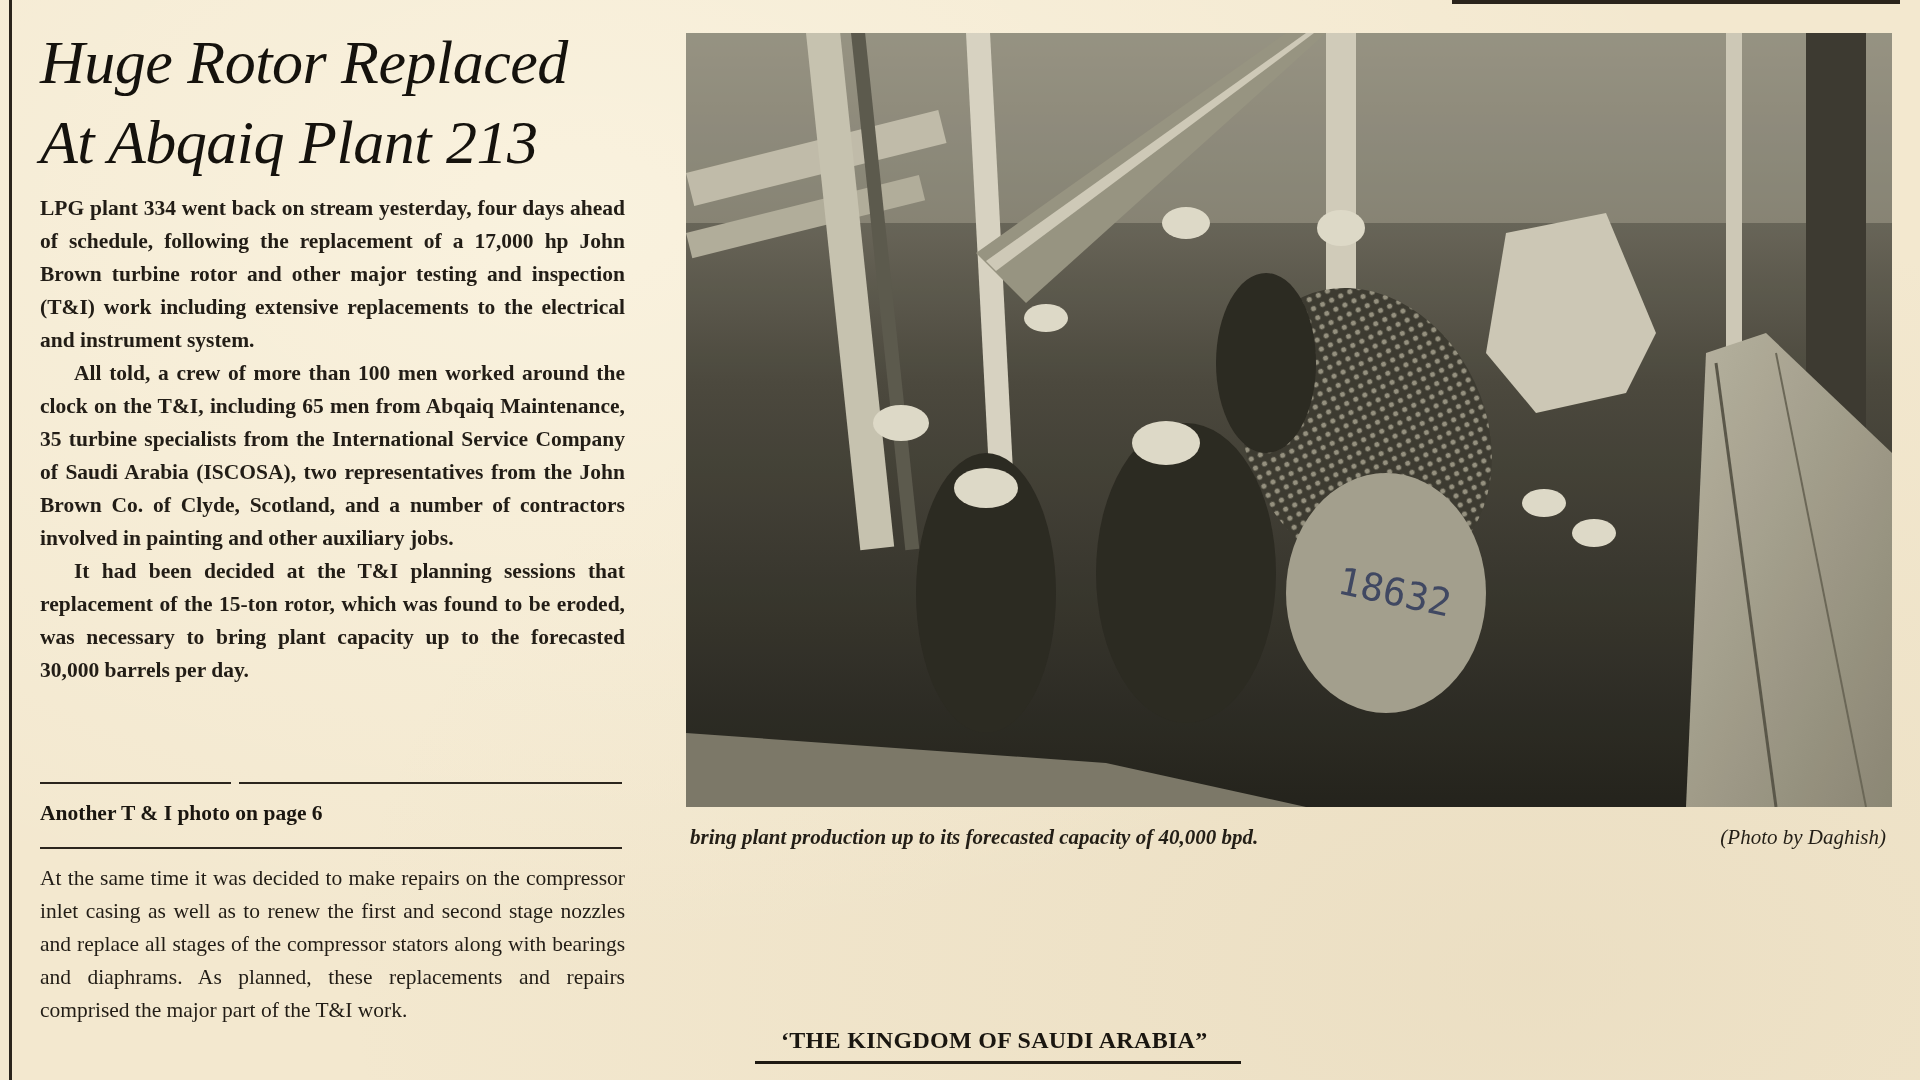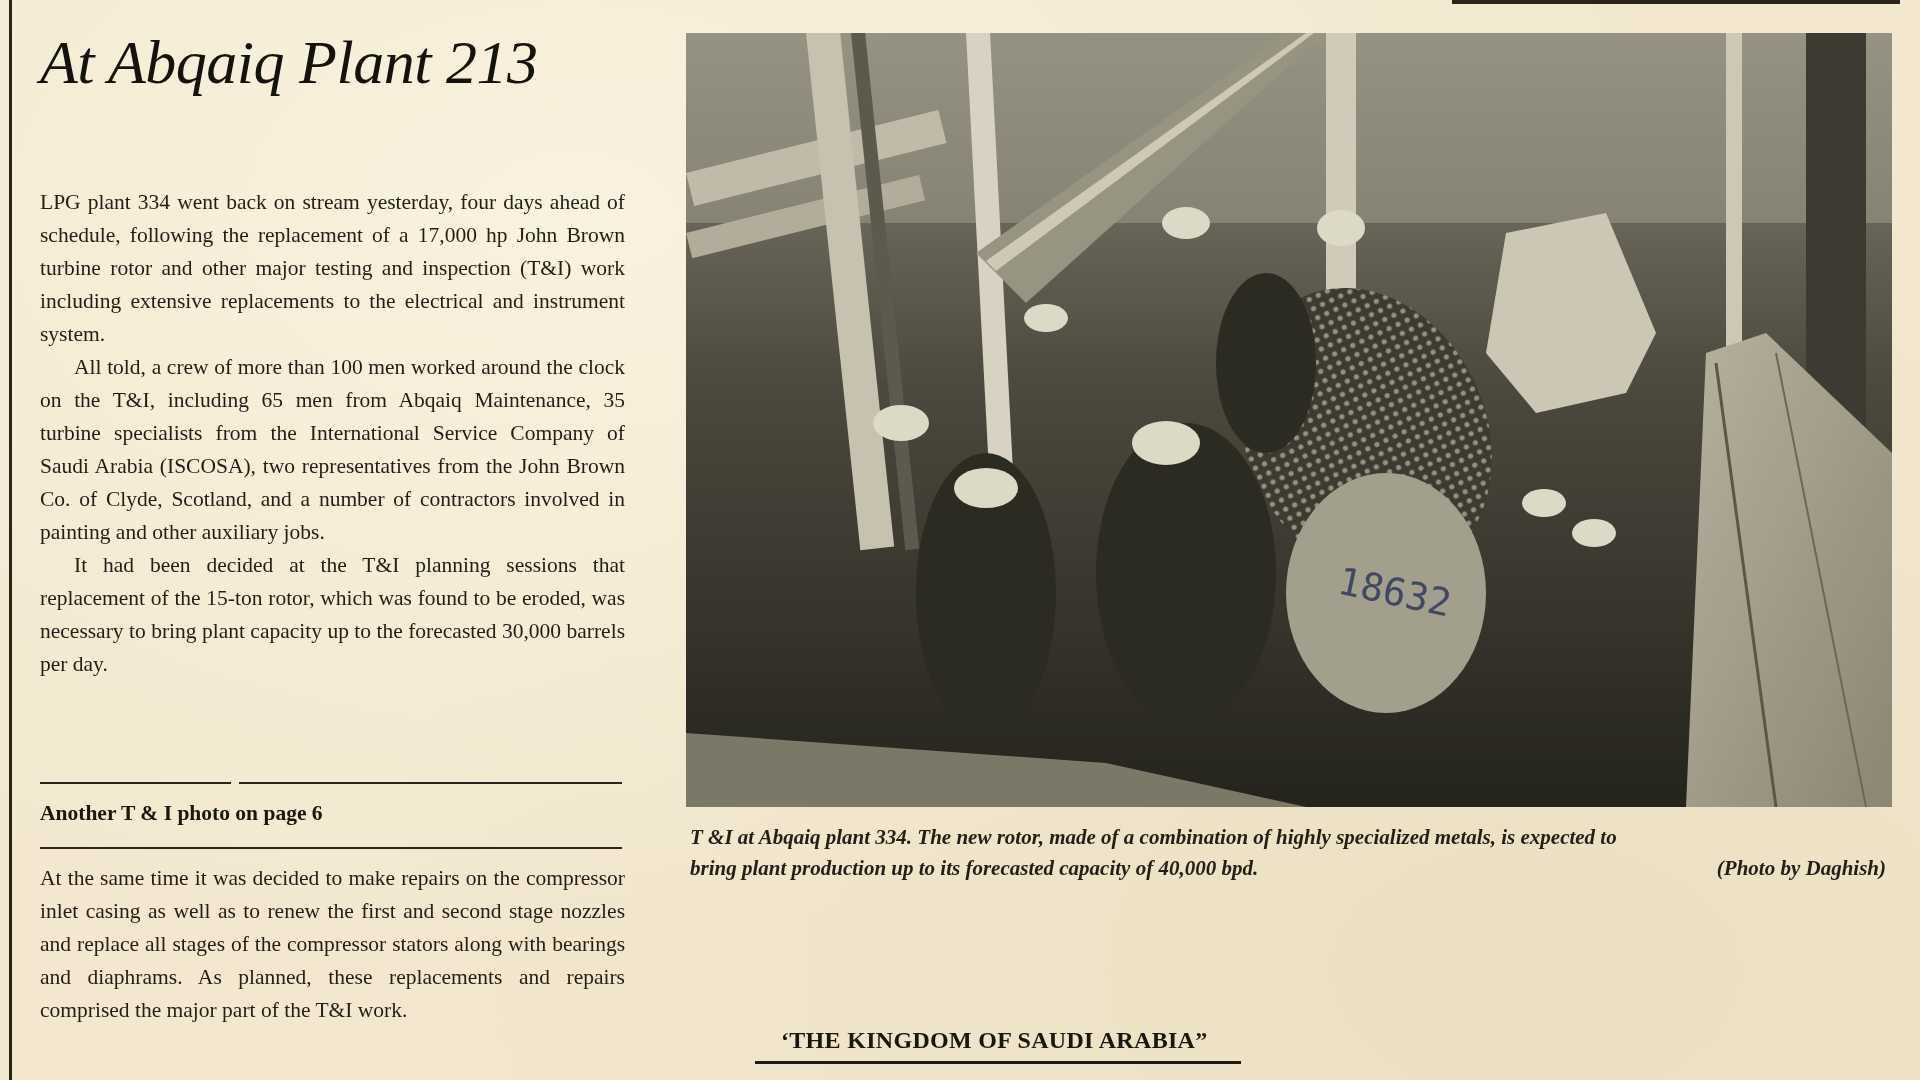--- a/index.html
+++ b/index.html
@@ -31,21 +31,21 @@
     color: #15120d; margin: 0;
   }
   .headline span { display: block; white-space: nowrap; }
   .col {
     position: absolute; left: 40px; width: 585px;
     font-size: 21.5px; line-height: 33px; text-align: justify;
     color: #221d16;
   }
   .col p { margin: 0; }
   .col p.indent { text-indent: 34px; }
-  #col-a { top: 186px; }
+  #col-a { top: 192px; font-weight: bold; }
   .rule {
     position: absolute; left: 40px; width: 582px; height: 2px; background: #2b251d;
   }
   #rule-1 { top: 782px; }
   #rule-1 .gap { position: absolute; left: 191px; width: 8px; height: 2px; background: #f3e8cf; }
   #rule-2 { top: 847px; }
   .xref {
     position: absolute; left: 40px; top: 797px; width: 582px; text-align: left;
     font-weight: bold; font-size: 21.5px; line-height: 33px; color: #1a1610;
   }
@@ -56,38 +56,39 @@
       linear-gradient(160deg, rgba(0,0,0,0) 0%, rgba(0,0,0,0) 100%),
       #3a372e;
     overflow: hidden;
   }
   .caption {
     position: absolute; left: 690px; top: 822px; width: 1196px;
     font-style: italic; font-weight: bold;
     font-size: 21px; line-height: 31px; color: #231e16; text-align: justify;
   }
   .caption .line { display: block; white-space: nowrap; }
-  .caption .credit { float: right; font-weight: bold; }
+  .caption .credit { float: right; font-weight: normal; }
   .kingdom {
     position: absolute; left: 781px; top: 1027px;
     font-weight: bold; font-size: 24px; letter-spacing: 0.3px; color: #1a1610;
     white-space: nowrap;
   }
   .kingdom-underline {
     position: absolute; left: 755px; top: 1061px; width: 486px; height: 3px; background: #1f1a13;
   }
 </style>
 </head>
 <body>
 
 <div class="paper"></div>
 <div class="left-border"></div>
 <div class="top-bar"></div>
 
 <h1 class="headline">
+  <span>Huge Rotor Replaced</span>
   <span>At Abqaiq Plant 213</span>
 </h1>
 
 <div class="col" id="col-a">
   <p>LPG plant 334 went back on stream yesterday, four days ahead of schedule, following the replacement of a 17,000 hp John Brown turbine rotor and other major testing and inspection (T&amp;I) work including extensive replacements to the electrical and instrument system.</p>
   <p class="indent">All told, a crew of more than 100 men worked around the clock on the T&amp;I, including 65 men from Abqaiq Maintenance, 35 turbine specialists from the International Service Company of Saudi Arabia (ISCOSA), two representatives from the John Brown Co. of Clyde, Scotland, and a number of contractors involved in painting and other auxiliary jobs.</p>
   <p class="indent">It had been decided at the T&amp;I planning sessions that replacement of the 15-ton rotor, which was found to be eroded, was necessary to bring plant capacity up to the forecasted 30,000 barrels per day.</p>
 </div>
 
 <div class="rule" id="rule-1">
@@ -157,21 +158,20 @@
       <ellipse cx="500" cy="190" rx="24" ry="16"></ellipse>
       <ellipse cx="655" cy="195" rx="24" ry="18"></ellipse>
       <ellipse cx="858" cy="470" rx="22" ry="14"></ellipse>
       <ellipse cx="908" cy="500" rx="22" ry="14"></ellipse>
     </g>
     <rect x="0" y="0" width="1206" height="774" fill="#6b604a" opacity="0.08"></rect>
   </svg>
 </div>
 
 <div class="caption">
-  <span class="line">T &amp;I at Abqaiq plant 334.  The new rotor, made of a combination of highly specialized metals, is expected to</span>
   <span class="line">
     <span>bring plant production up to its forecasted capacity of 40,000 bpd.</span>
     <span class="credit">(Photo by Daghish)</span>
   </span>
 </div>
 
 <div class="kingdom">‘THE KINGDOM OF SAUDI ARABIA”</div>
 <div class="kingdom-underline"></div>
 
 </body></html>

